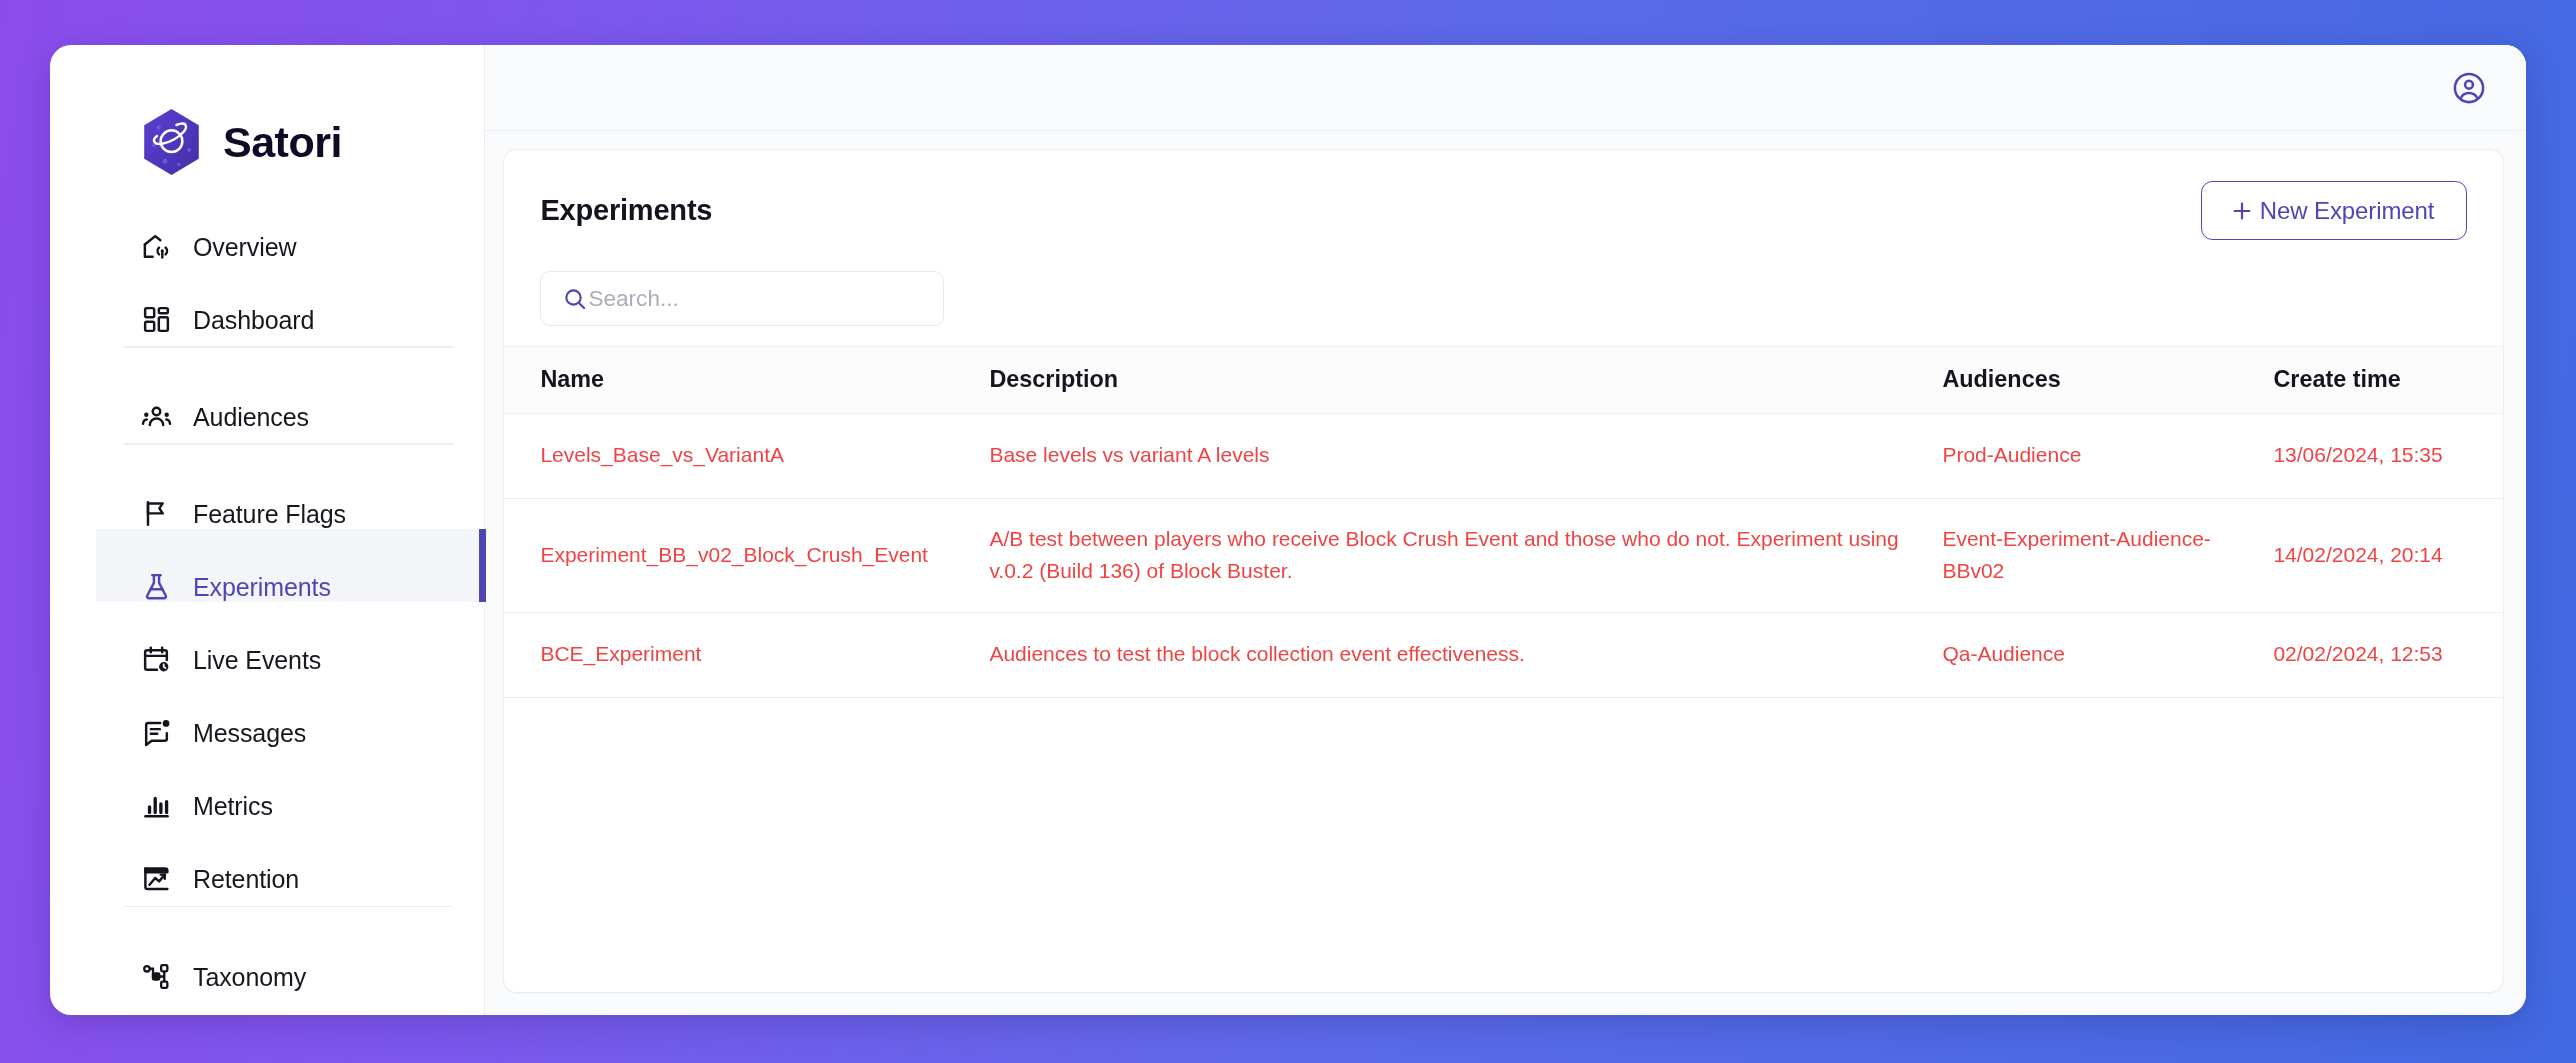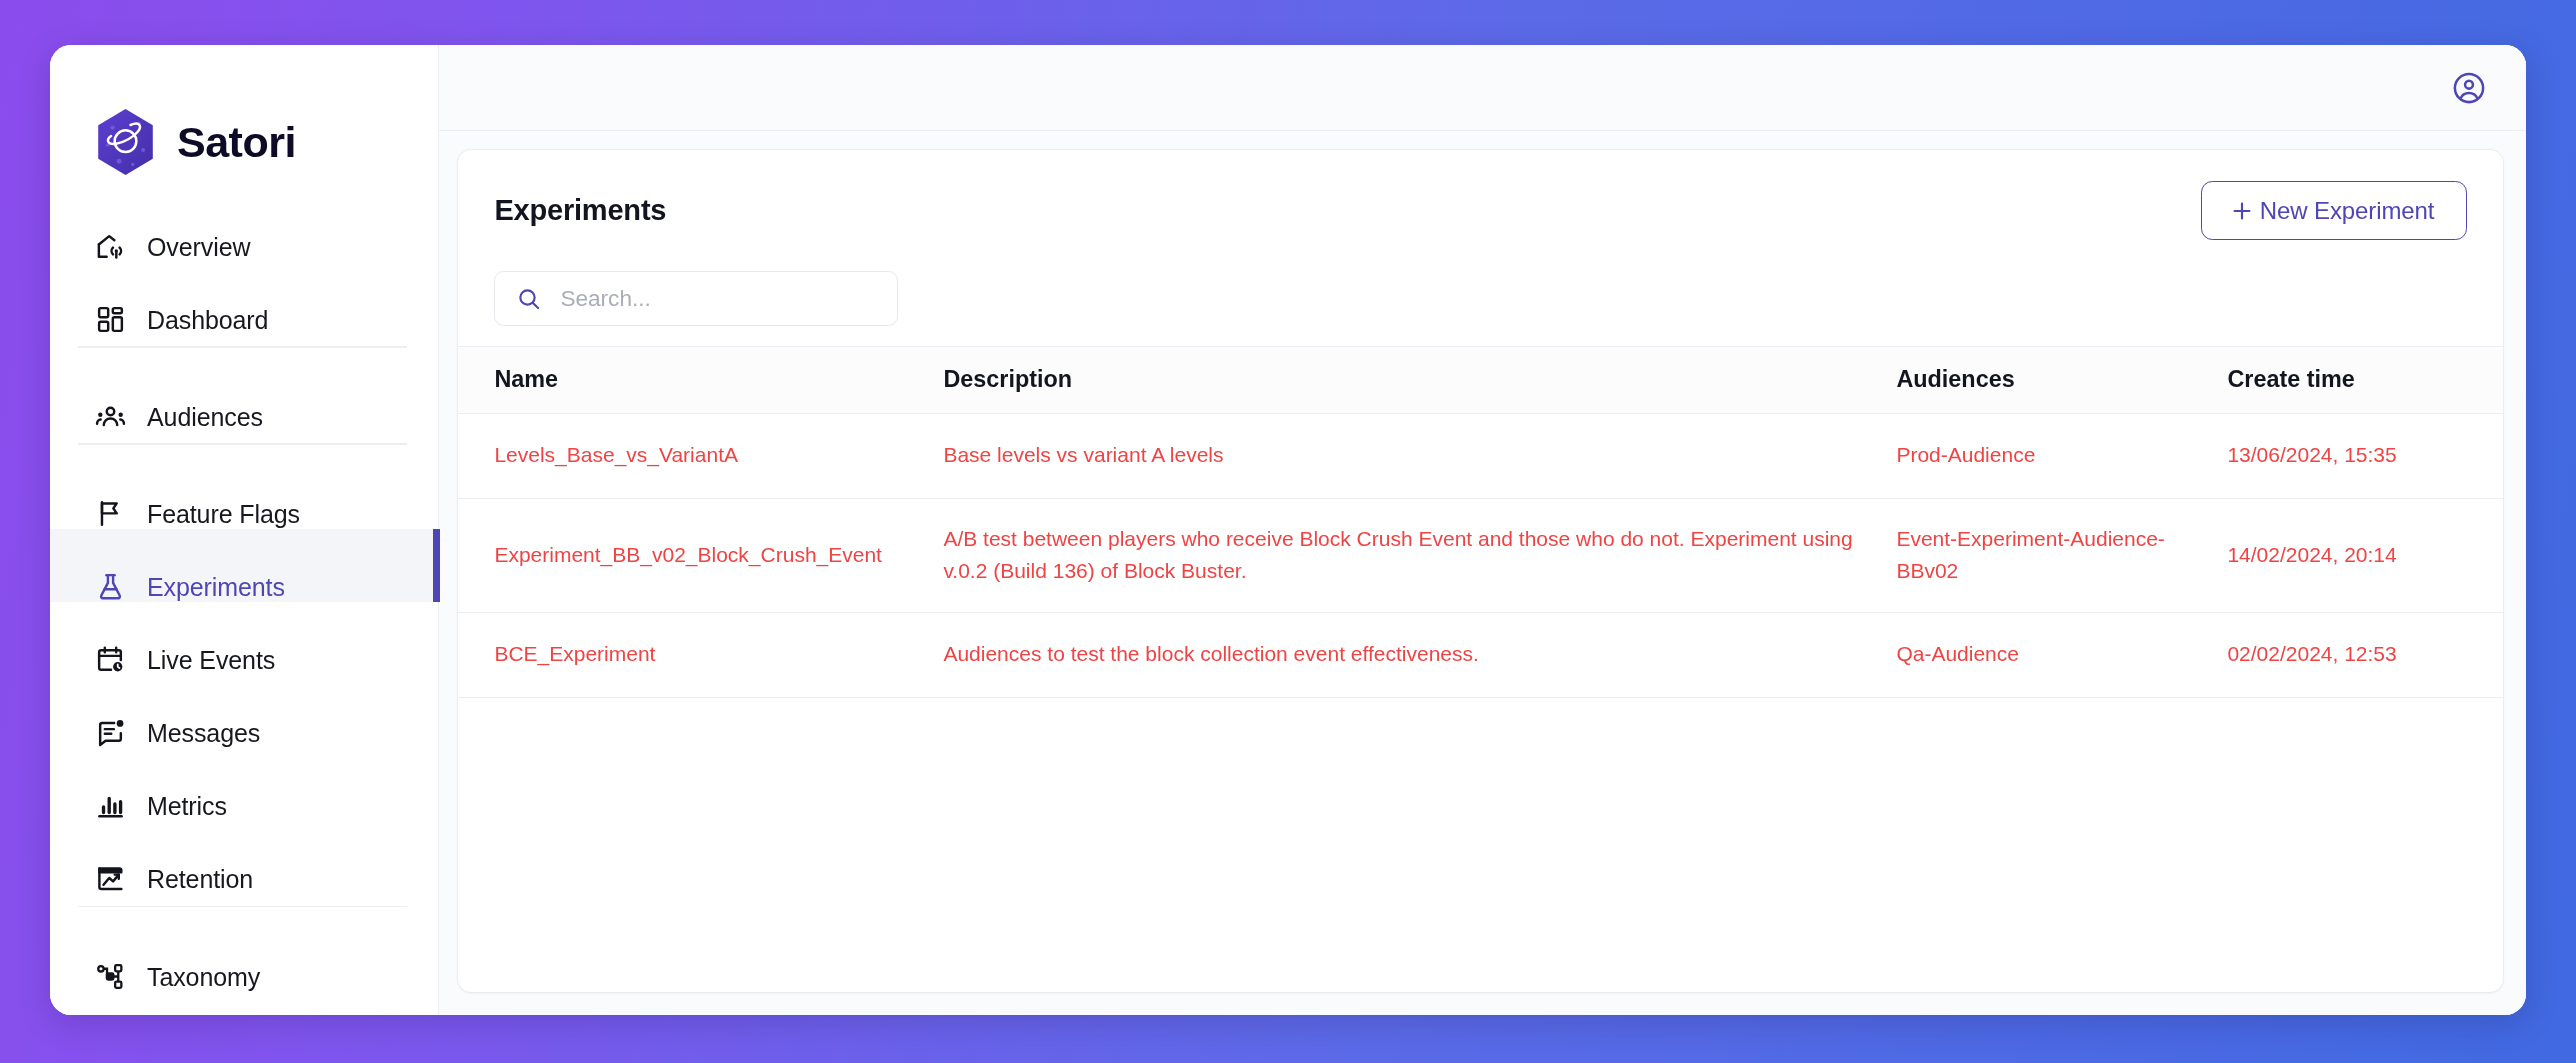--- a/index.html
+++ b/index.html
@@ -19,20 +19,21 @@
 
   
   .app-window {
     width: 100%;
     height: 100%;
     background: #ffffff;
     border-radius: 21px;
     display: flex;
     overflow: hidden;
     box-shadow: 0 8px 32px rgba(20,10,60,.18);
+    padding-left: 46px;
   }
 
   
   .sidebar {
     width: 389px;
     flex: 0 0 389px;
     background: #ffffff;
     border-right: 1.6px solid #eceef3;
     display: flex;
     flex-direction: column;
@@ -155,21 +156,20 @@
   .plus-icon { width: 24px; height: 24px; display: block; }
 
   .search-wrap { padding: 13px 36px 19.4px 36px; }
   .search-box {
     width: 404px;
     height: 55px;
     border: 1.6px solid #e6e8ee;
     border-radius: 9.7px;
     display: flex;
     align-items: center;
-    gap: 18px;
     padding: 0 21px;
     background: #ffffff;
   }
   .search-icon { width: 26px; height: 26px; flex: 0 0 26px; display: block; color: #4f46b5; }
   .search-input {
     border: 0;
     outline: 0;
     font-family: inherit;
     font-size: 22.6px;
     color: #1b1d28;

